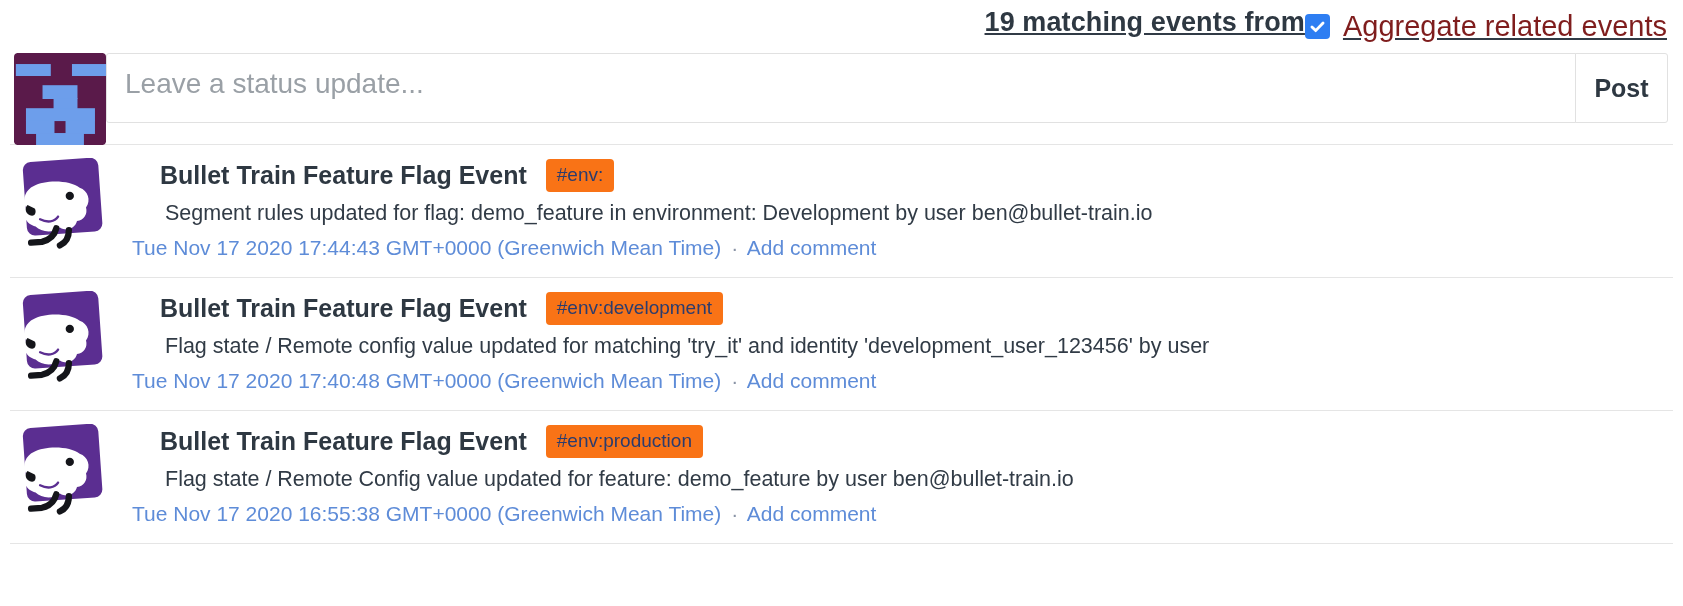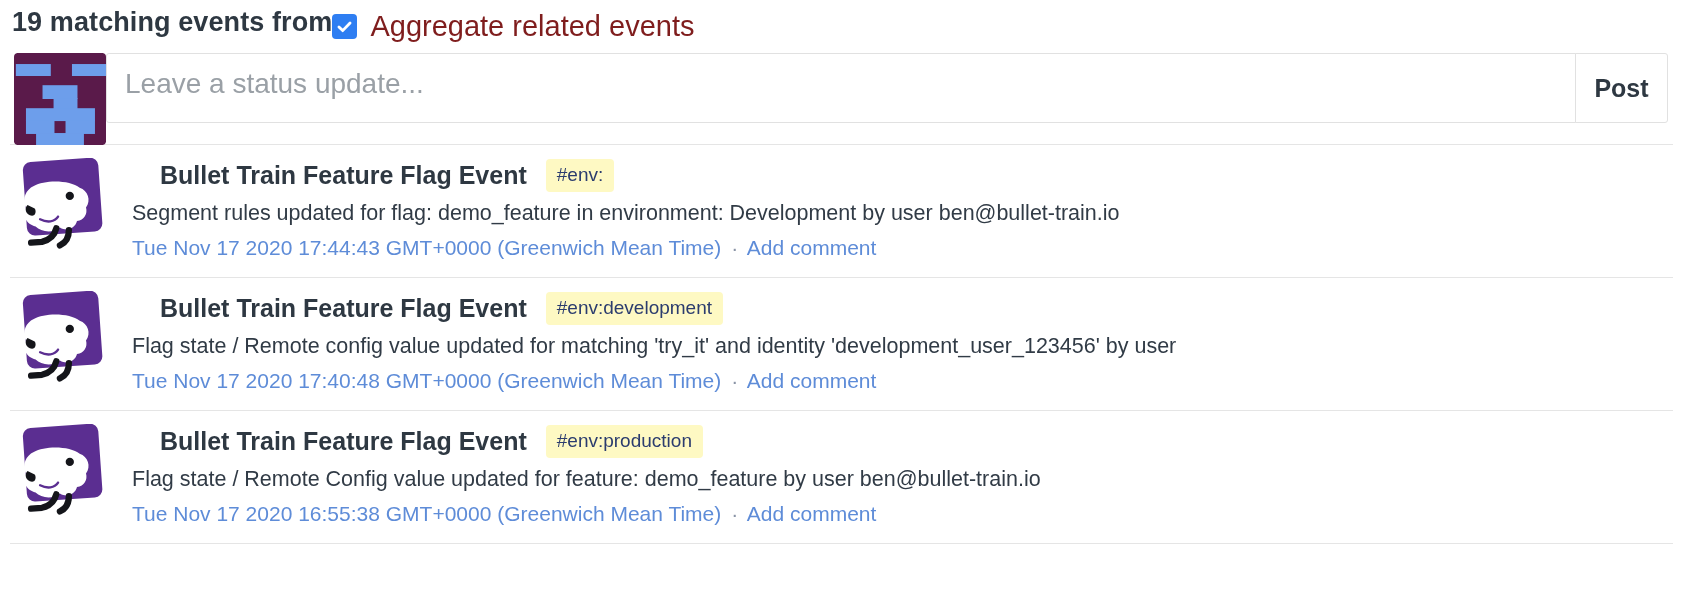--- a/index.html
+++ b/index.html
@@ -5,22 +5,23 @@
   * { box-sizing: border-box; margin: 0; padding: 0; }
   html, body { background: #ffffff; }
   body {
     width: 1683px; height: 606px; overflow: hidden;
     font-family: "Liberation Sans", sans-serif;
     color: #313b46;
   }
 
   
   .header-row {
-    display: flex; justify-content: flex-start; align-items: flex-start;
+    display: flex; justify-content: flex-end; align-items: flex-start;
     padding: 7px 16px 10px 12px;
+    text-decoration: underline;
   }
   .page-title { font-size: 27px; font-weight: 600; color: #2e3842; letter-spacing: 0.1px; }
   .aggregate-group { display: flex; align-items: center; gap: 13px; padding-top: 3px; cursor: pointer; }
   .checkbox {
     width: 25px; height: 25px; border-radius: 4px; background: #2e7ef2;
     display: inline-flex; align-items: center; justify-content: center; flex: 0 0 auto;
   }
   .checkbox svg { width: 19px; height: 19px; }
   .aggregate-label { font-size: 29px; color: #7f1d1d; }
 
@@ -48,24 +49,24 @@
     border-top: 1px solid #e5e5e5;
     padding: 13px 0 16px 4px;
     min-height: 132px;
   }
   .events .event-item:last-child { border-bottom: 1px solid #e5e5e5; }
   .event-avatar { width: 90px; height: 92px; flex: 0 0 auto; margin-right: 28px; display: block; }
   .event-body { flex: 1 1 auto; padding-top: 1px; }
   .event-title-row { display: flex; align-items: center; gap: 19px; }
   .event-title { font-size: 25px; font-weight: 700; color: #2e3842; line-height: 33px; margin-left: 28px; }
   .event-tag {
-    font-size: 19px; color: #2b3c6e; background: #fef9c3;
+    font-size: 19px; color: #2b3c6e; background: #f97316;
     padding: 5px 11px; border-radius: 4px; line-height: 1.2; cursor: pointer;
   }
-  .event-desc { font-size: 21.5px; color: #313b46; margin-top: 7px; line-height: 28px; }
+  .event-desc { font-size: 21.5px; color: #313b46; margin-top: 7px; line-height: 28px; margin-left: 33px; }
   .event-meta { margin-top: 7px; font-size: 21px; line-height: 27px; }
   .event-time { color: #5e8cd8; }
   .meta-sep { color: #8a94a6; padding: 0 4px; }
   .add-comment { color: #5e8cd8; cursor: pointer; text-decoration: none; }
 </style>
 </head>
 <body>
 
 <div class="header-row">
   <div class="page-title">19 matching events from</div>

